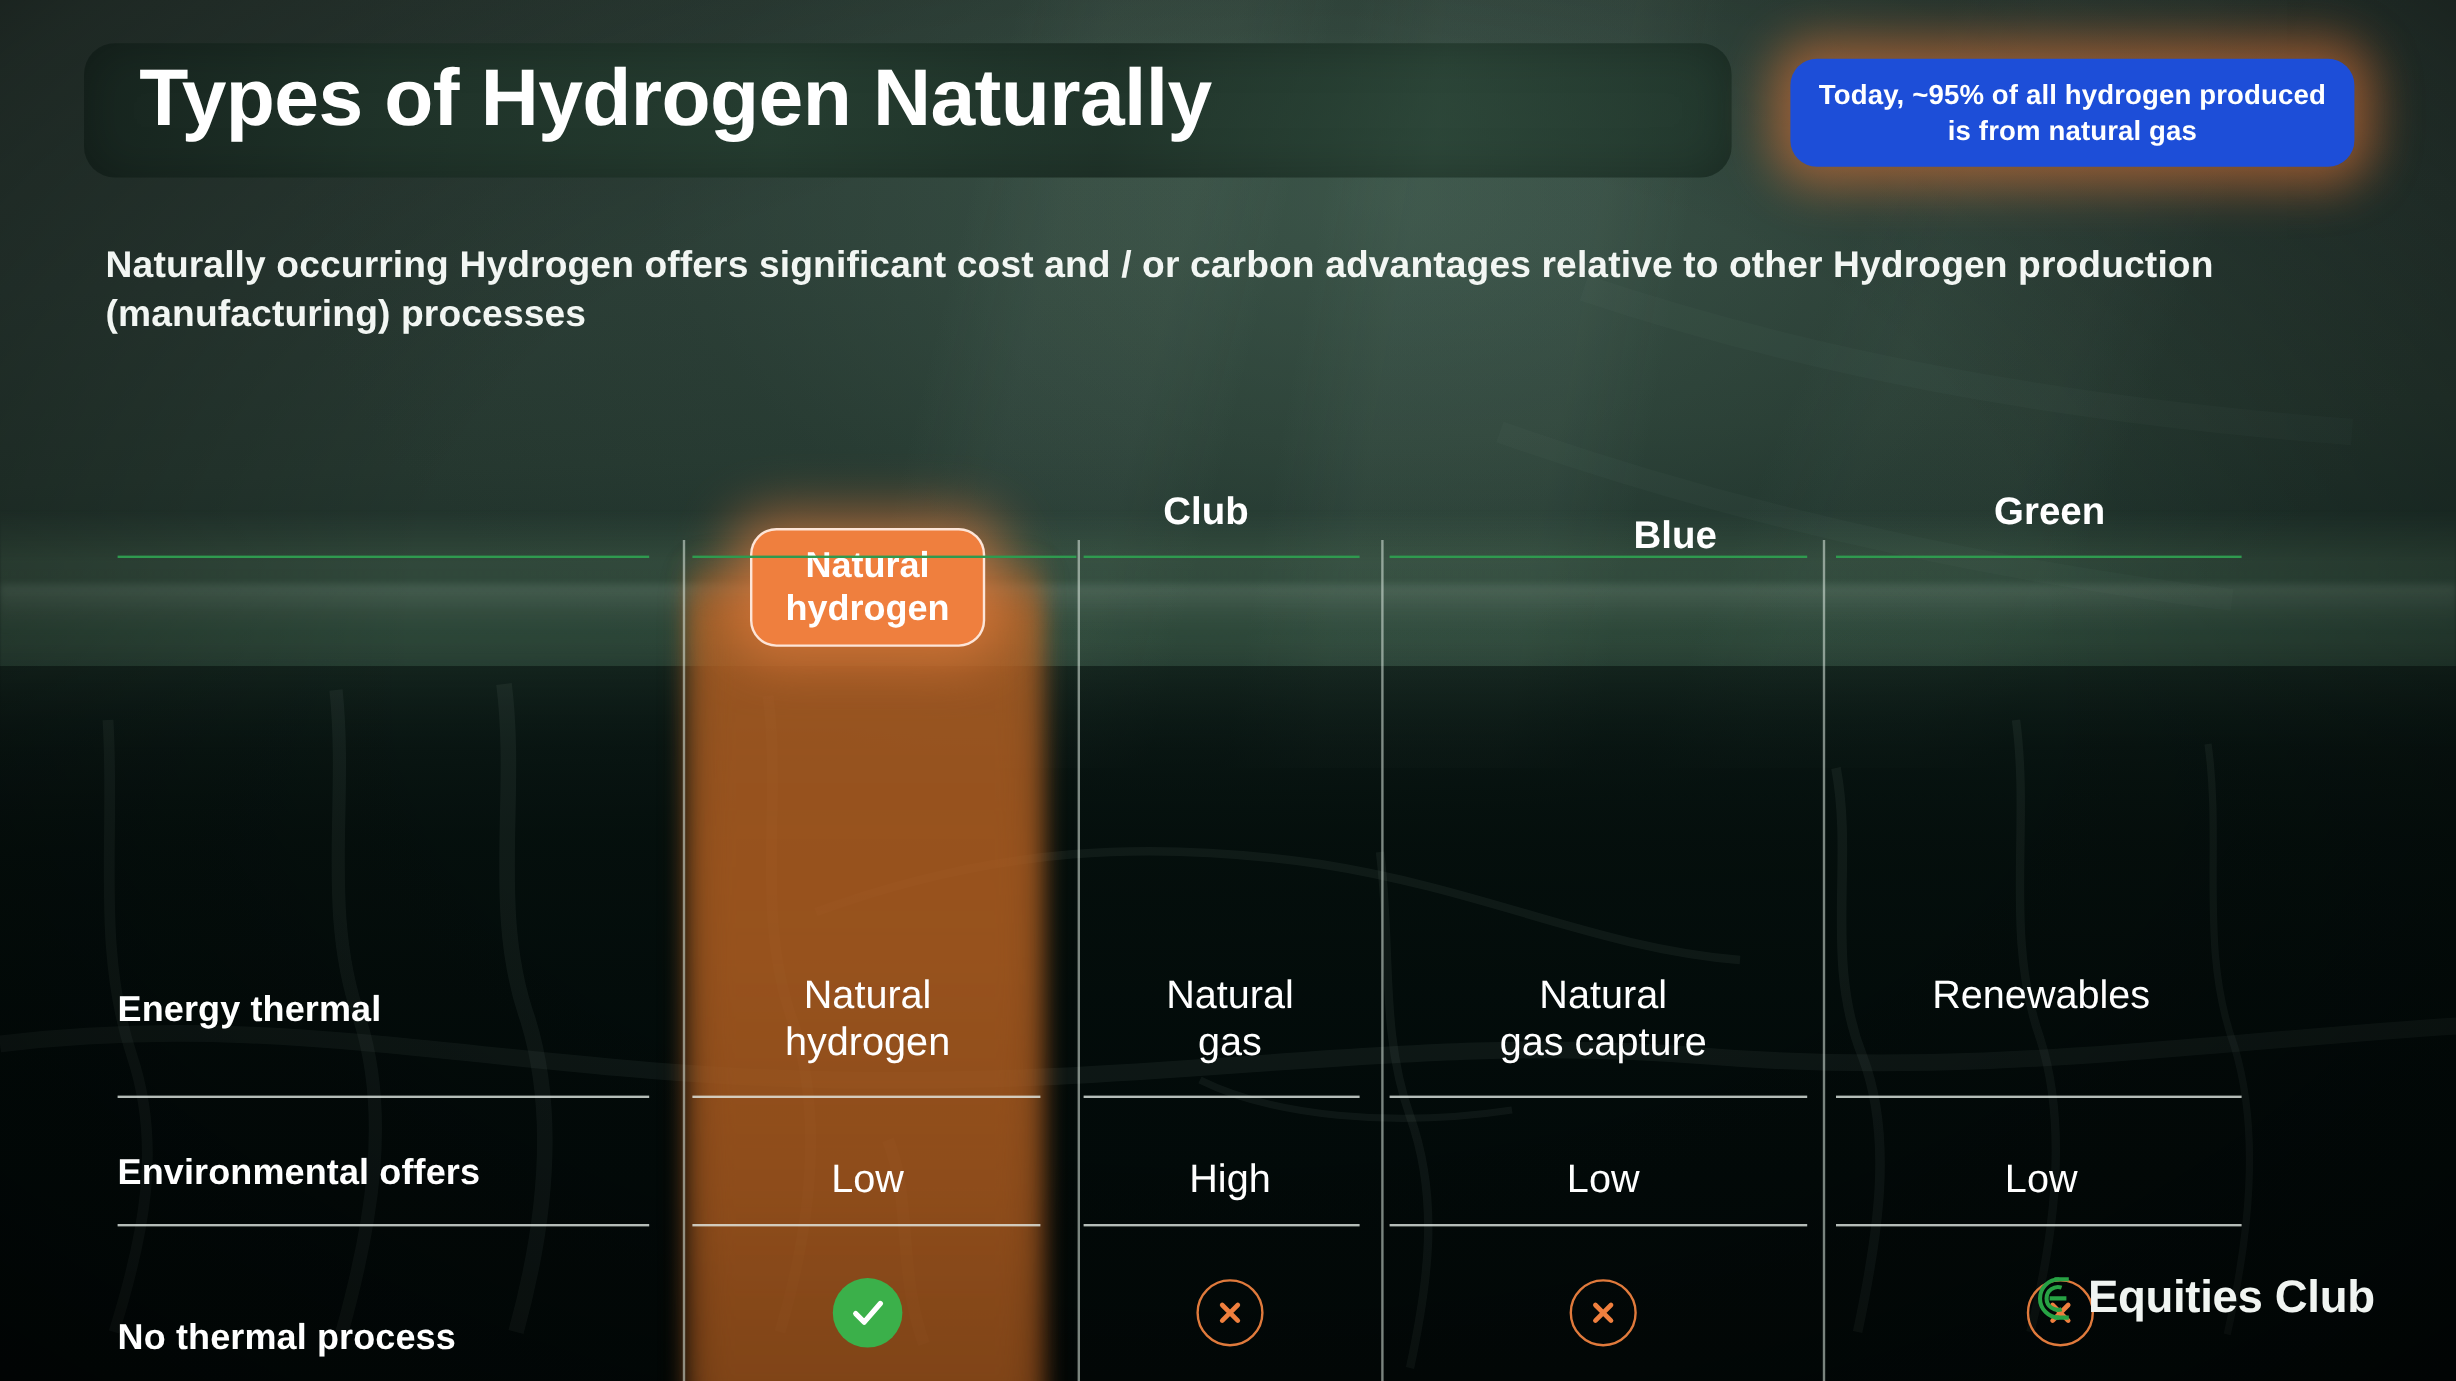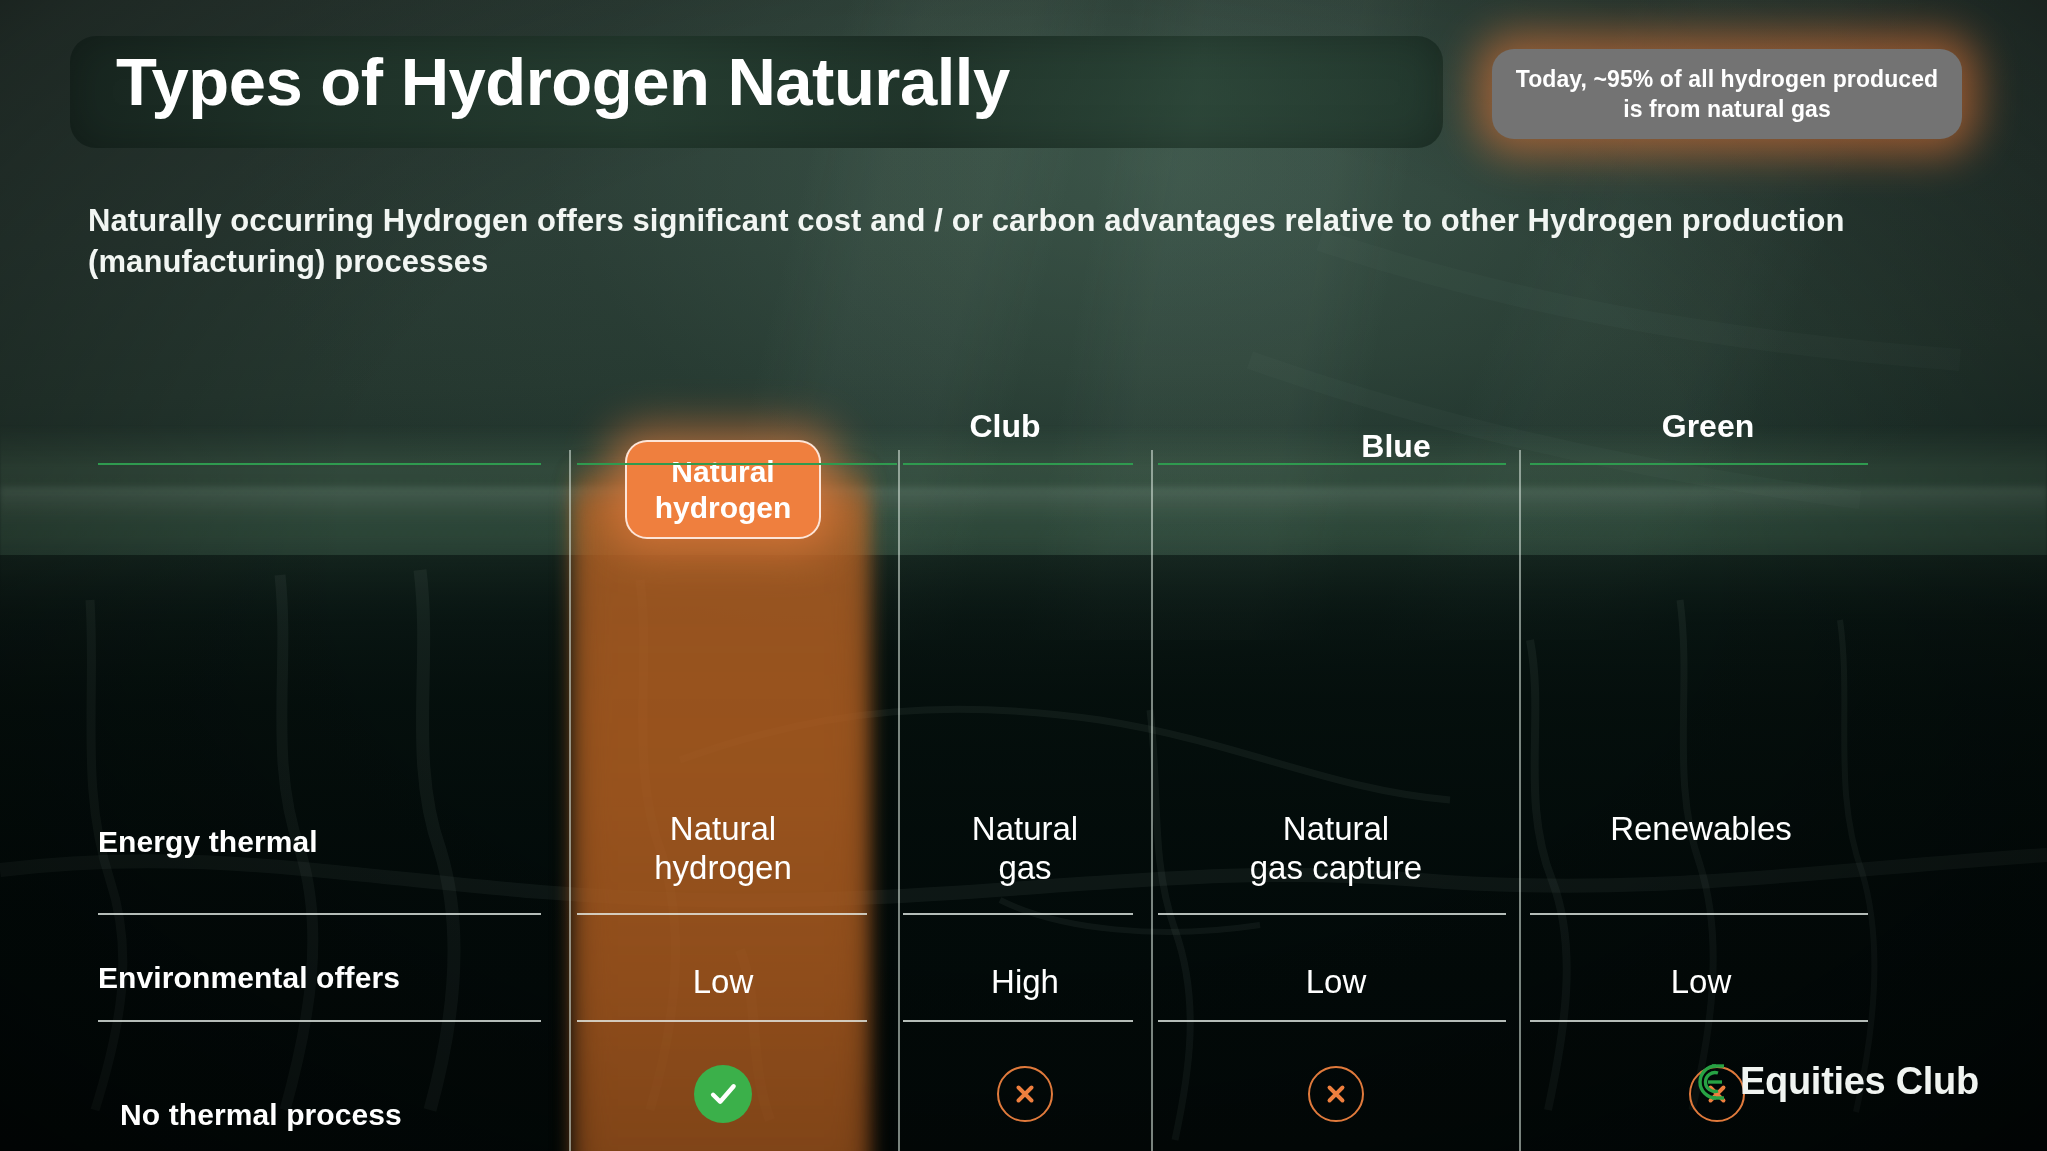--- a/index.html
+++ b/index.html
@@ -98,21 +98,21 @@
     position: absolute; left: -16px; top: -16px;
     width: 502px; height: 122px;
     border-radius: 38px;
     background: #f07a38;
     filter: blur(20px);
     opacity: .55;
   }
   #badge {
     position: absolute; inset: 0;
     border-radius: 22px;
-    background: #737373;
+    background: #1d4ed8;
     display: flex;
     align-items: center;
     justify-content: center;
   }
   #badge-text {
     color: #ffffff;
     font-size: 23px;
     font-weight: 700;
     line-height: 1.32;
     text-align: center;
@@ -354,21 +354,21 @@
     <div class="cell val" style="left:902px; top:643px; width:246px;"><span>High</span></div>
     <div class="cell val" style="left:1155px; top:643px; width:362px;"><span>Low</span></div>
     <div class="cell val" style="left:1528px; top:643px; width:346px;"><span>Low</span></div>
 
     <div class="rowsep" style="left:98px; top:700px; width:443px;"></div>
     <div class="rowsep" style="left:577px; top:700px; width:290px;"></div>
     <div class="rowsep" style="left:903px; top:700px; width:230px;"></div>
     <div class="rowsep" style="left:1158px; top:700px; width:348px;"></div>
     <div class="rowsep" style="left:1530px; top:700px; width:338px;"></div>
 
-    <div class="rowlabel" style="top:778px;margin-left:22px;"><span>No thermal process</span></div>
+    <div class="rowlabel" style="top:778px;"><span>No thermal process</span></div>
 
     <div class="icon-ok" style="left:694px; top:745px;">
       <svg width="34" height="34" viewBox="0 0 24 24" aria-hidden="true">
           <path d="M5 12.5 L10 17.5 L19.5 6.5" fill="none" stroke="#ffffff" stroke-width="3.1" stroke-linecap="round" stroke-linejoin="round"></path>
         </svg>
     </div>
     <div class="icon-no" style="left:997px; top:746px;">
       <svg width="26" height="26" viewBox="0 0 24 24" aria-hidden="true">
           <path d="M6 6 L18 18 M18 6 L6 18" fill="none" stroke="#ef7f3e" stroke-width="3.6" stroke-linecap="round"></path>
         </svg>

